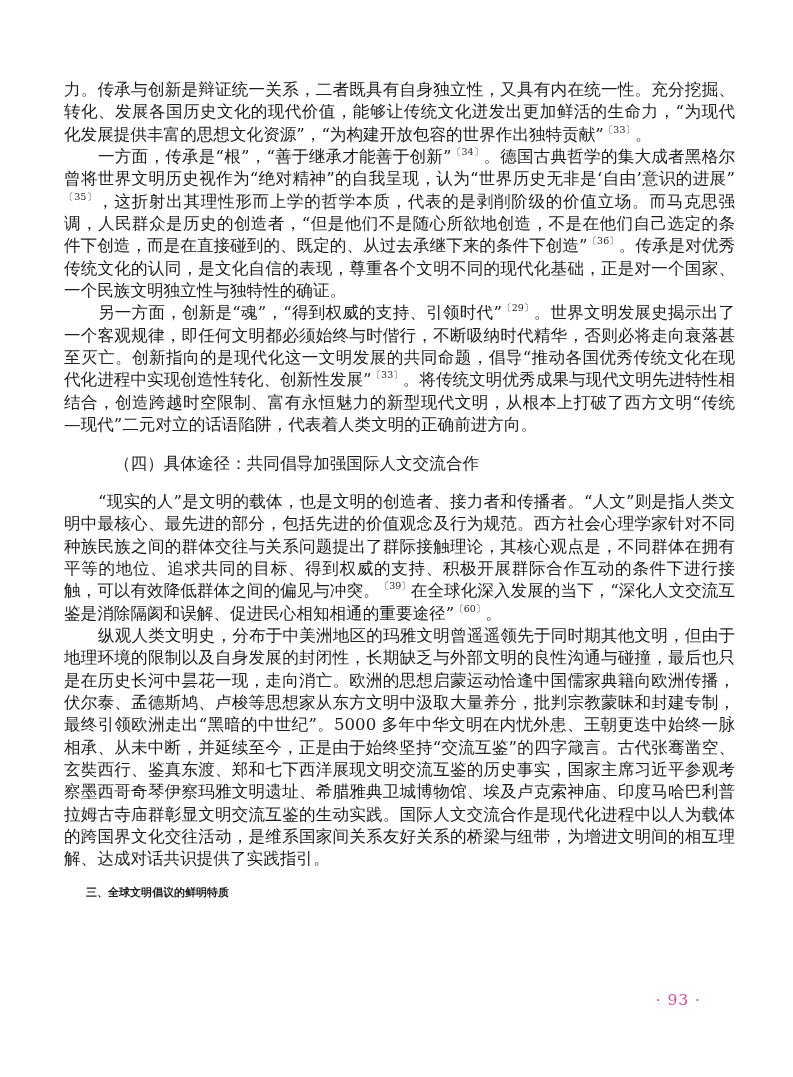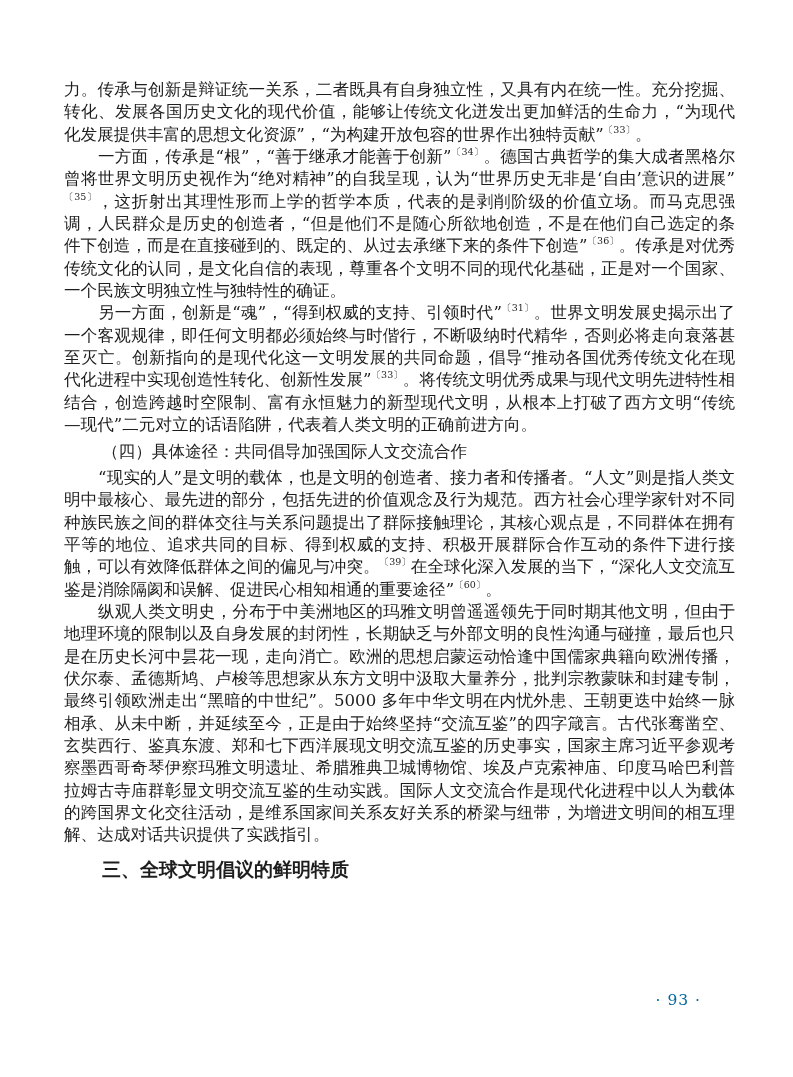--- a/index.html
+++ b/index.html
@@ -18,59 +18,59 @@
     width: 671px;
     font-family: "DejaVu Serif", "Liberation Serif", serif;
     font-size: 16.6px;
     line-height: 22.35px;
     text-align: justify;
     text-justify: inter-character;
   }
   p.para { margin: 0; text-indent: 2.05em; }
   p.para.no-indent { text-indent: 0; }
   h3.sub-heading {
-    margin: 4px;
+    margin: 16px;
     font-size: 16.6px;
     font-weight: 400;
     text-indent: 2.05em;
     line-height: 22.35px;
     text-align: left;
   }
   h2.section-heading {
     margin: 11px 0 11px 0;
     font-family: "DejaVu Sans", "Liberation Sans", sans-serif;
-    font-size: 19px;
+    font-size: 11px;
     font-weight: 700;
     text-indent: 2em;
     line-height: 22.35px;
     text-align: left;
   }
   sup.cite {
     font-size: 9.5px;
     line-height: 0;
     vertical-align: super;
   }
   .page-number {
     position: absolute;
     top: 991px;
     right: 92px;
     font-family: "DejaVu Serif", "Liberation Serif", serif;
     font-size: 15.5px;
     letter-spacing: 1px;
-    color: #0369a1;
+    color: #ec4899;
     text-align: right;
   }
 </style>
 </head>
 <body>
 
 <main class="page">
   <div class="body-text">
     <p class="para no-indent"><span>力。传承与创新是辩证统一关系，二者既具有自身独立性，又具有内在统一性。充分挖掘、转化、发展各国历史文化的现代价值，能够让传统文化迸发出更加鲜活的生命力，“为现代化发展提供丰富的思想文化资源”，“为构建开放包容的世界作出独特贡献”</span><sup class="cite">〔33〕</sup><span>。</span></p>
     <p class="para"><span>一方面，传承是“根”，“善于继承才能善于创新”</span><sup class="cite">〔34〕</sup><span>。德国古典哲学的集大成者黑格尔曾将世界文明历史视作为“绝对精神”的自我呈现，认为“世界历史无非是‘自由’意识的进展”</span><sup class="cite">〔35〕</sup><span>，这折射出其理性形而上学的哲学本质，代表的是剥削阶级的价值立场。而马克思强调，人民群众是历史的创造者，“但是他们不是随心所欲地创造，不是在他们自己选定的条件下创造，而是在直接碰到的、既定的、从过去承继下来的条件下创造”</span><sup class="cite">〔36〕</sup><span>。传承是对优秀传统文化的认同，是文化自信的表现，尊重各个文明不同的现代化基础，正是对一个国家、一个民族文明独立性与独特性的确证。</span></p>
-    <p class="para"><span>另一方面，创新是“魂”，“得到权威的支持、引领时代”</span><sup class="cite">〔31〕</sup><span>。世界文明发展史揭示出了一个客观规律，即任何文明都必须始终与时偕行，不断吸纳时代精华，否则必将走向衰落甚至灭亡。创新指向的是现代化这一文明发展的共同命题，倡导“推动各国优秀传统文化在现代化进程中实现创造性转化、创新性发展”</span><sup class="cite">〔33〕</sup><span>。将传统文明优秀成果与现代文明先进特性相结合，创造跨越时空限制、富有永恒魅力的新型现代文明，从根本上打破了西方文明“传统—现代”二元对立的话语陷阱，代表着人类文明的正确前进方向。</span></p>
+    <p class="para"><span>另一方面，创新是“魂”，“得到权威的支持、引领时代”</span><sup class="cite">〔29〕</sup><span>。世界文明发展史揭示出了一个客观规律，即任何文明都必须始终与时偕行，不断吸纳时代精华，否则必将走向衰落甚至灭亡。创新指向的是现代化这一文明发展的共同命题，倡导“推动各国优秀传统文化在现代化进程中实现创造性转化、创新性发展”</span><sup class="cite">〔33〕</sup><span>。将传统文明优秀成果与现代文明先进特性相结合，创造跨越时空限制、富有永恒魅力的新型现代文明，从根本上打破了西方文明“传统—现代”二元对立的话语陷阱，代表着人类文明的正确前进方向。</span></p>
     <h3 class="sub-heading">（四）具体途径：共同倡导加强国际人文交流合作</h3>
     <p class="para"><span>“现实的人”是文明的载体，也是文明的创造者、接力者和传播者。“人文”则是指人类文明中最核心、最先进的部分，包括先进的价值观念及行为规范。西方社会心理学家针对不同种族民族之间的群体交往与关系问题提出了群际接触理论，其核心观点是，不同群体在拥有平等的地位、追求共同的目标、得到权威的支持、积极开展群际合作互动的条件下进行接触，可以有效降低群体之间的偏见与冲突。</span><sup class="cite">〔39〕</sup><span>在全球化深入发展的当下，“深化人文交流互鉴是消除隔阂和误解、促进民心相知相通的重要途径”</span><sup class="cite">〔60〕</sup><span>。</span></p>
     <p class="para"><span>纵观人类文明史，分布于中美洲地区的玛雅文明曾遥遥领先于同时期其他文明，但由于地理环境的限制以及自身发展的封闭性，长期缺乏与外部文明的良性沟通与碰撞，最后也只是在历史长河中昙花一现，走向消亡。欧洲的思想启蒙运动恰逢中国儒家典籍向欧洲传播，伏尔泰、孟德斯鸠、卢梭等思想家从东方文明中汲取大量养分，批判宗教蒙昧和封建专制，最终引领欧洲走出“黑暗的中世纪”。5000 多年中华文明在内忧外患、王朝更迭中始终一脉相承、从未中断，并延续至今，正是由于始终坚持“交流互鉴”的四字箴言。古代张骞凿空、玄奘西行、鉴真东渡、郑和七下西洋展现文明交流互鉴的历史事实，国家主席习近平参观考察墨西哥奇琴伊察玛雅文明遗址、希腊雅典卫城博物馆、埃及卢克索神庙、印度马哈巴利普拉姆古寺庙群彰显文明交流互鉴的生动实践。国际人文交流合作是现代化进程中以人为载体的跨国界文化交往活动，是维系国家间关系友好关系的桥梁与纽带，为增进文明间的相互理解、达成对话共识提供了实践指引。</span></p>
     <h2 class="section-heading">三、全球文明倡议的鲜明特质</h2>
   </div>
   <div class="page-number">· 93 ·</div>
 </main>
 
 </body></html>

